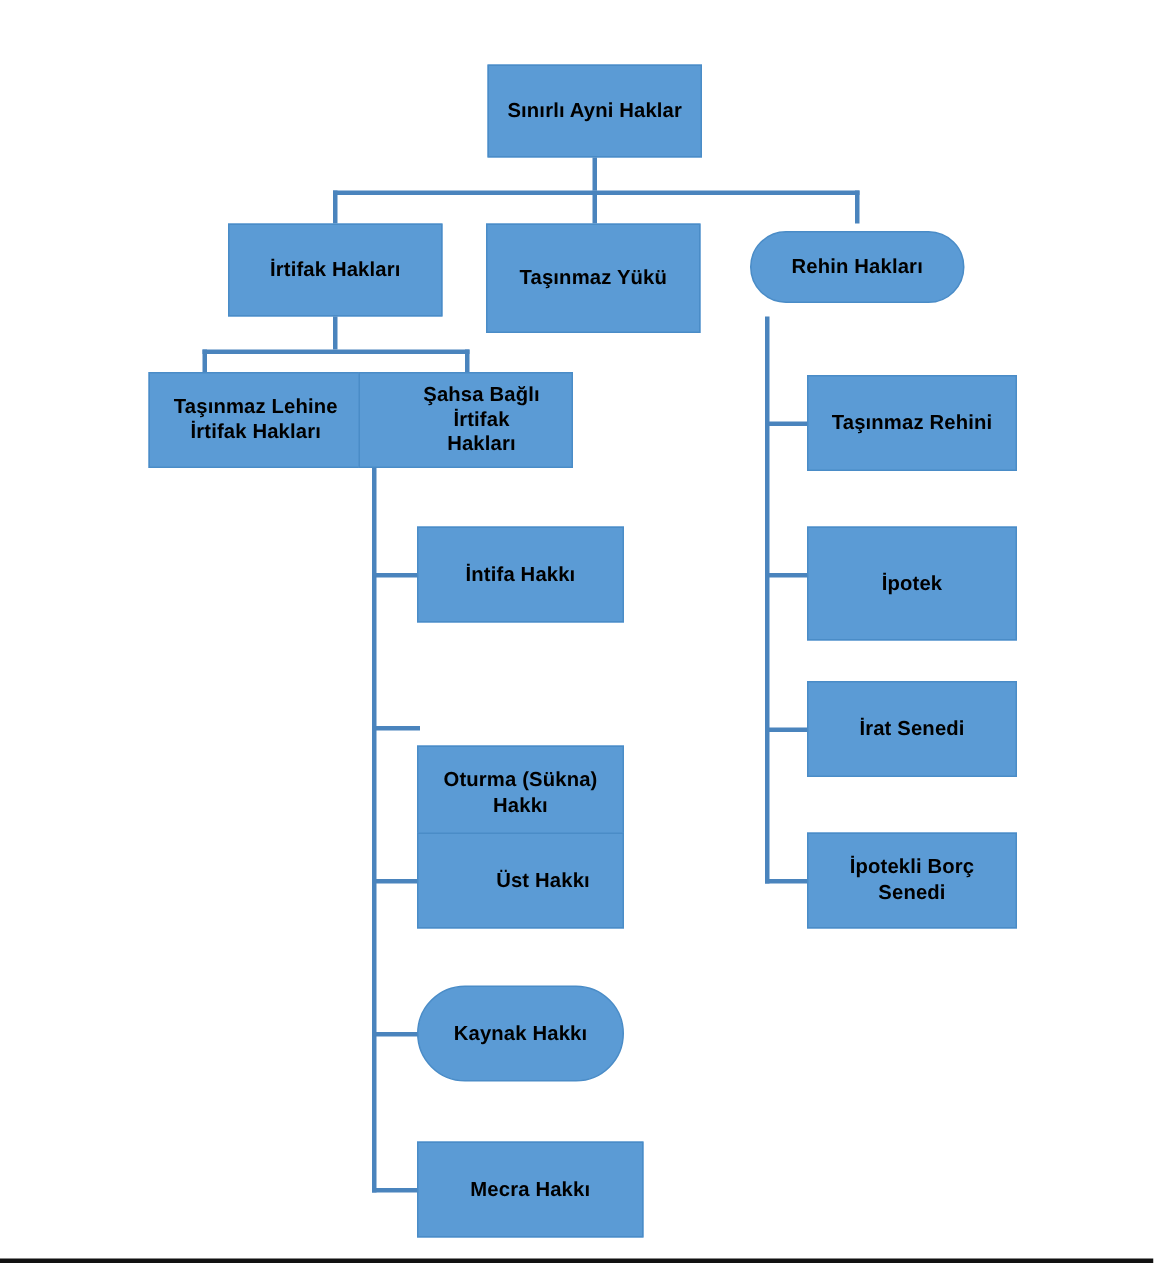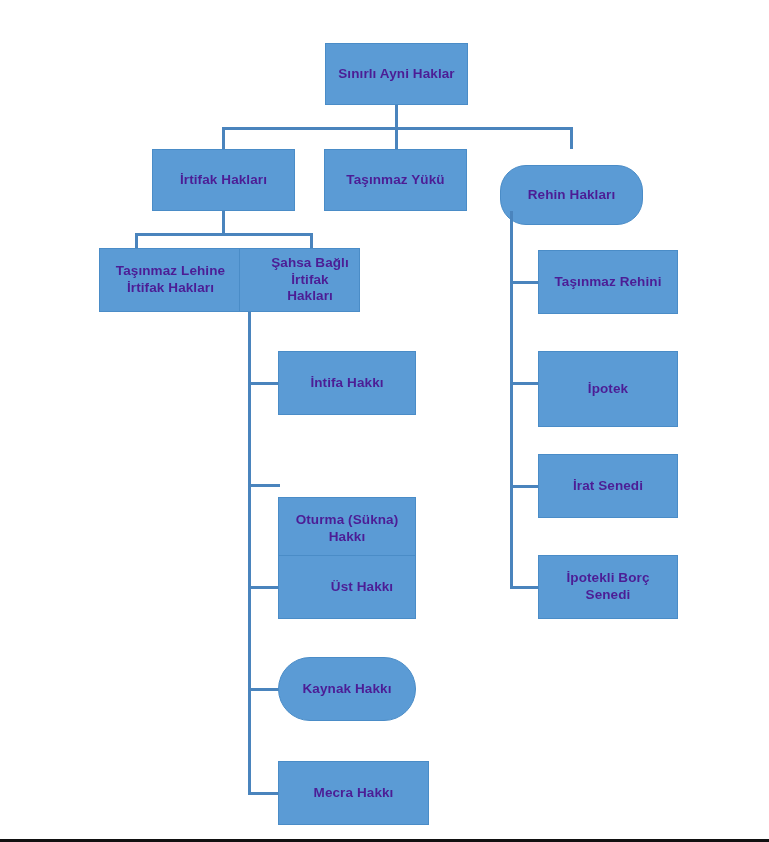--- a/index.html
+++ b/index.html
@@ -21,21 +21,21 @@
   }
   .node {
     position: absolute;
     background: #5b9bd5;
     border: 1px solid #4a8cc7;
     box-sizing: border-box;
     display: flex;
     align-items: center;
     justify-content: center;
     text-align: center;
-    color: #4c1d95;
+    color: #000000;
     font-size: 13.5px;
     font-weight: 600;
     line-height: 1.25;
     padding: 2px 6px;
     letter-spacing: 0.1px;
     white-space: pre-line;
   }
   .conn {
     position: absolute;
     background: #4a84bd;
@@ -52,31 +52,31 @@
 
   <div class="conn conn-v" style="left:395px; top:105px; height:22px;"></div>
 
   <div class="conn conn-h" style="left:222px; top:127px; width:351px;"></div>
 
   <div class="conn conn-v" style="left:222px; top:127px; height:22px;"></div>
   <div class="conn conn-v" style="left:395px; top:127px; height:22px;"></div>
   <div class="conn conn-v" style="left:570px; top:127px; height:22px;"></div>
 
   <div class="node" style="left:152px; top:149px; width:143px; height:62px;">İrtifak Hakları</div>
-  <div class="node" style="left:324px; top:149px; width:143px; height:62px;">Taşınmaz Yükü</div>
-  <div class="node" style="left:500px; top:165px; width:143px; height:60px;border-radius:26px;">Rehin Hakları</div>
+  <div class="node" style="left:324px; top:149px; width:143px; height:73px;">Taşınmaz Yükü</div>
+  <div class="node" style="left:500px; top:154px; width:143px; height:48px;border-radius:26px;">Rehin Hakları</div>
 
   <div class="conn conn-v" style="left:222px; top:211px; height:22px;"></div>
   <div class="conn conn-h" style="left:135px; top:233px; width:178px;"></div>
   <div class="conn conn-v" style="left:135px; top:233px; height:15px;"></div>
   <div class="conn conn-v" style="left:310px; top:233px; height:15px;"></div>
 
   <div class="node" style="left:64px; top:248px; width:143px; height:64px;margin-left:35px;">Taşınmaz Lehine
 İrtifak Hakları</div>
-  <div class="node" style="left:239px; top:248px; width:121px; height:64px;padding-left:27px;">Şahsa Bağlı İrtifak
+  <div class="node" style="left:239px; top:248px; width:143px; height:64px;padding-left:27px;">Şahsa Bağlı İrtifak
 Hakları</div>
 
   <div class="conn conn-v" style="left:248px; top:312px; height:483px;"></div>
 
   <div class="conn conn-h" style="left:248px; top:382px; width:32px;"></div>
   <div class="node" style="left:278px; top:351px; width:138px; height:64px;">İntifa Hakkı</div>
 
   <div class="conn conn-h" style="left:248px; top:484px; width:32px;"></div>
   <div class="node" style="left:278px; top:453px; width:138px; height:64px;margin-top:44px;">Oturma (Sükna)
 Hakkı</div>

